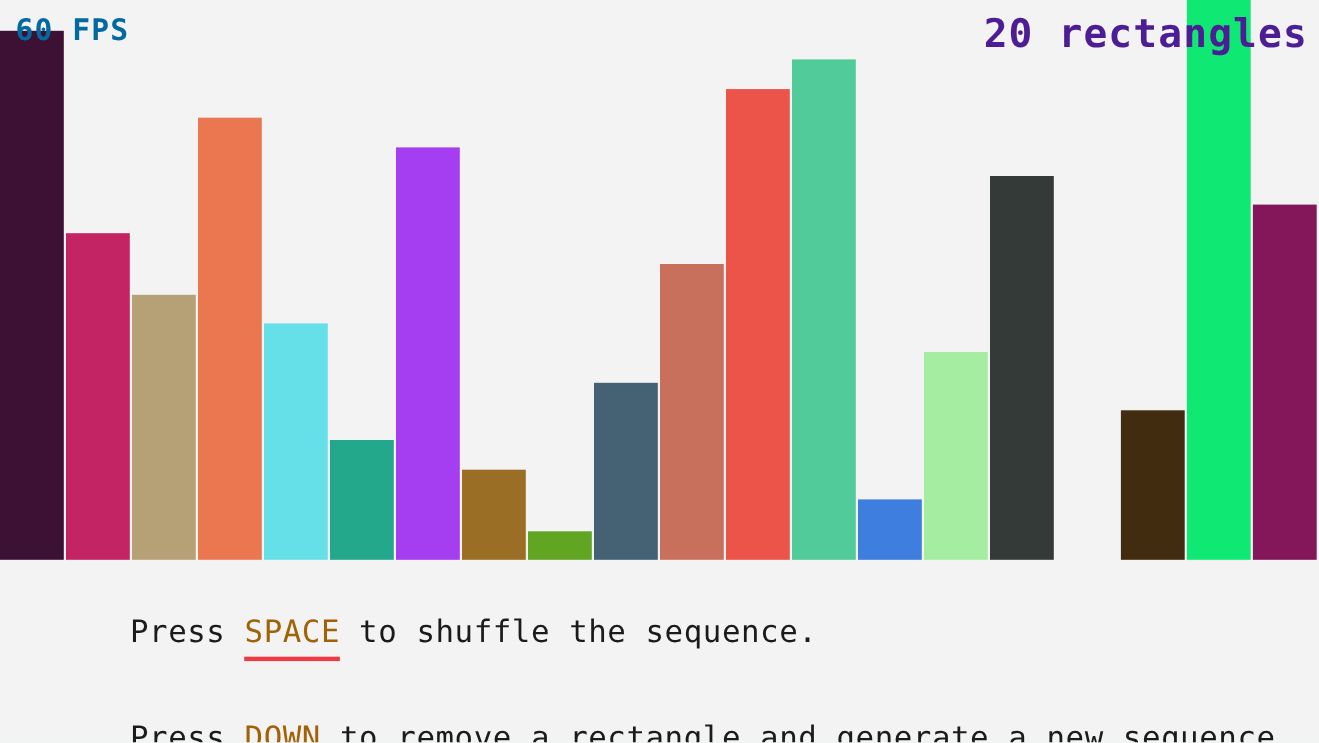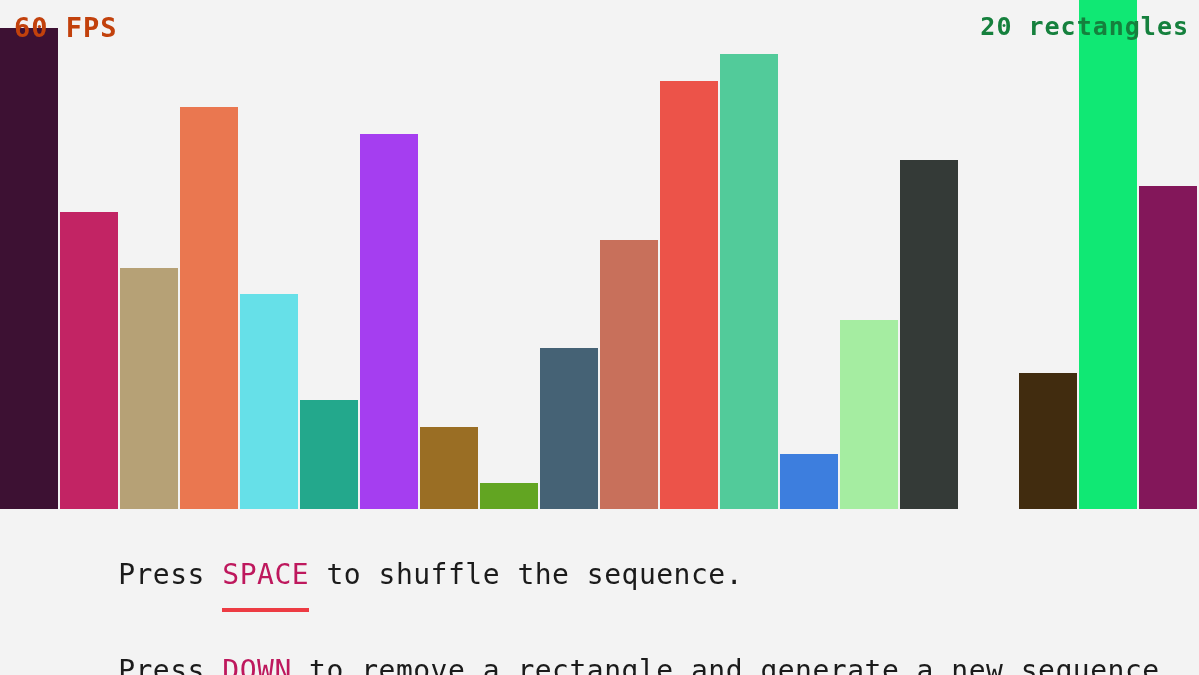--- a/index.html
+++ b/index.html
@@ -34,33 +34,33 @@
 
   
   #fps-counter {
     position: absolute;
     left: 14px;
     top: 14px;
     font-family: "DejaVu Sans Mono", "Liberation Mono", monospace;
     font-size: 27px;
     font-weight: bold;
     letter-spacing: 1px;
-    color: #c2410c;
+    color: #0369a1;
     line-height: 1;
     white-space: pre;
   }
   #rect-count {
     position: absolute;
     right: 10px;
     top: 14px;
     font-family: "DejaVu Sans Mono", "Liberation Mono", monospace;
-    font-size: 25px;
+    font-size: 36px;
     font-weight: bold;
     letter-spacing: 1px;
-    color: #15803d;
+    color: #4c1d95;
     line-height: 1;
     white-space: pre;
     text-align: right;
   }
 
   
   #instructions {
     position: absolute;
     left: 0;
     top: 509px;
@@ -76,23 +76,23 @@
     letter-spacing: 0.5px;
     color: #1b1b1b;
     white-space: pre;
     line-height: 1;
   }
   .line-1 { top: 24px; }
   .line-2 { top: 72px; }
   .line-3 { top: 120px; }
 
   .key {
-    color: #be185d;
+    color: #a16207;
     border-bottom: 4px solid #ed3b43;
-    padding-bottom: 17px;
+    padding-bottom: 6px;
   }
   .seg { display: inline; margin-top: 25px; }
 </style>
 </head>
 <body>
 
 <div id="app">
 
   <div id="chart-area">
       <div class="bar" style="left: 0px; width: 58px; height: 481px; background: rgb(61, 17, 51);"></div>

